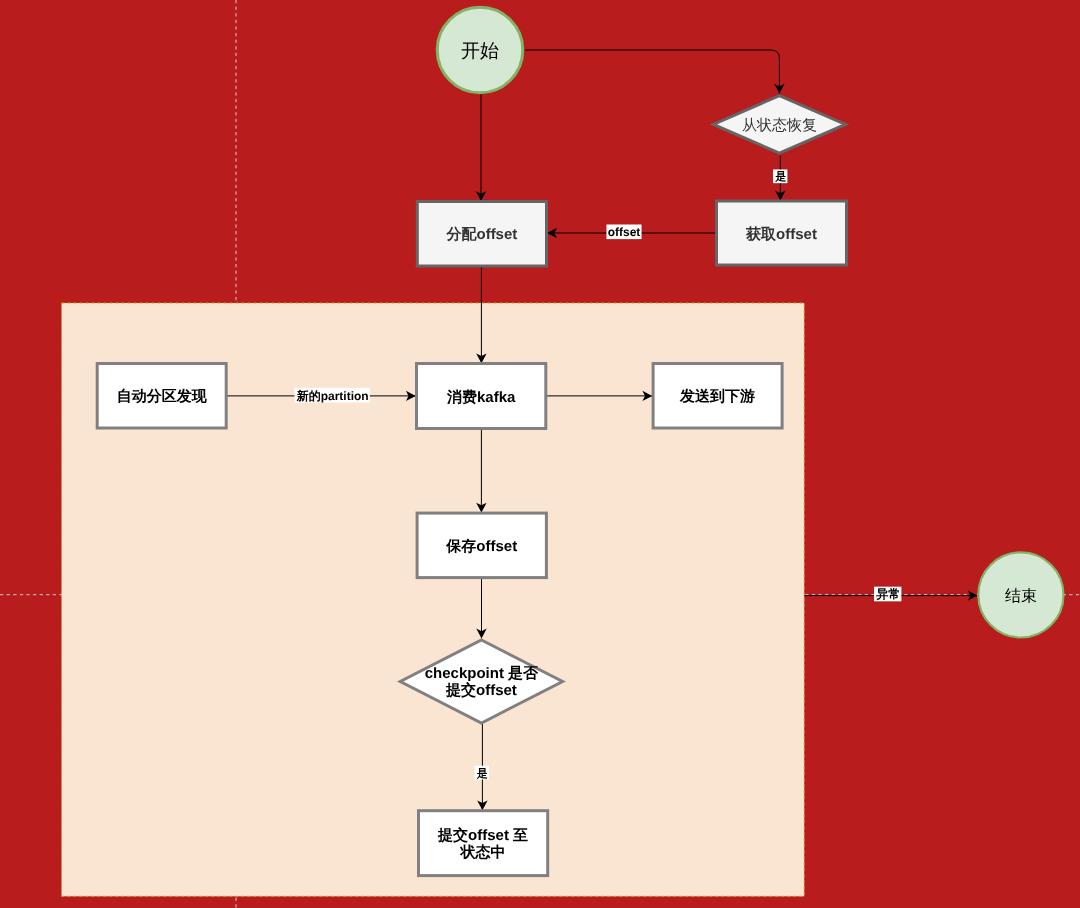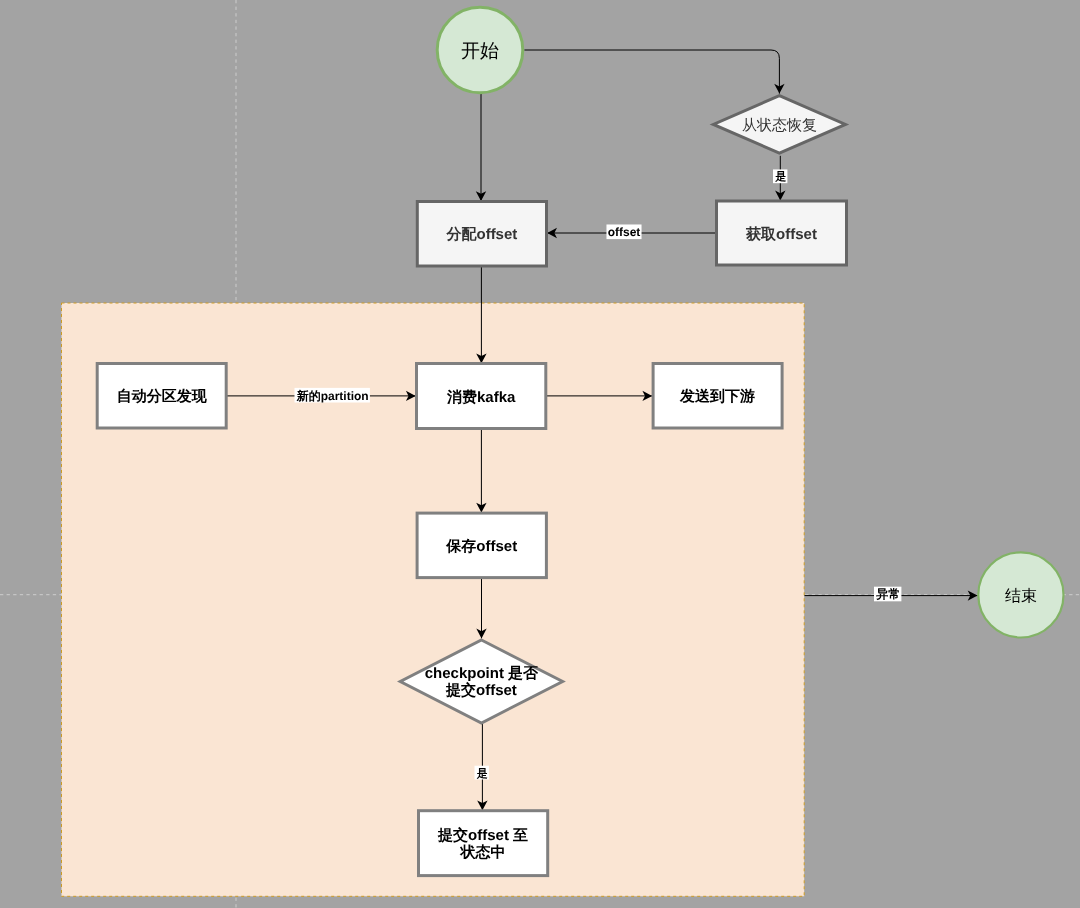--- a/index.html
+++ b/index.html
@@ -1,21 +1,21 @@
 <!DOCTYPE html>
 <html><head>
 <meta charset="utf-8">
 <title>Flowchart</title>
 <style>
   html,body{margin:0;padding:0;background:#ffffff;}
   body{width:1080px;height:908px;overflow:hidden;
        font-family:"Liberation Sans",sans-serif;
        -webkit-font-smoothing:antialiased;
        text-rendering:geometricPrecision;}
-  #stage{position:relative;width:1080px;height:908px;background:#a3a3a3;}
+  #stage{position:relative;width:1080px;height:908px;background:#b91c1c;}
   svg#chart{display:block;position:absolute;left:0;top:0;
             shape-rendering:auto;}
   text{font-family:"Liberation Sans",sans-serif;white-space:pre;
         -webkit-font-smoothing:antialiased;will-change:transform;}
 </style>
 </head>
 <body>
 
 <div id="stage">
   <svg id="chart" width="1080" height="908" viewBox="0 0 1080 908" xmlns="http://www.w3.org/2000/svg">

